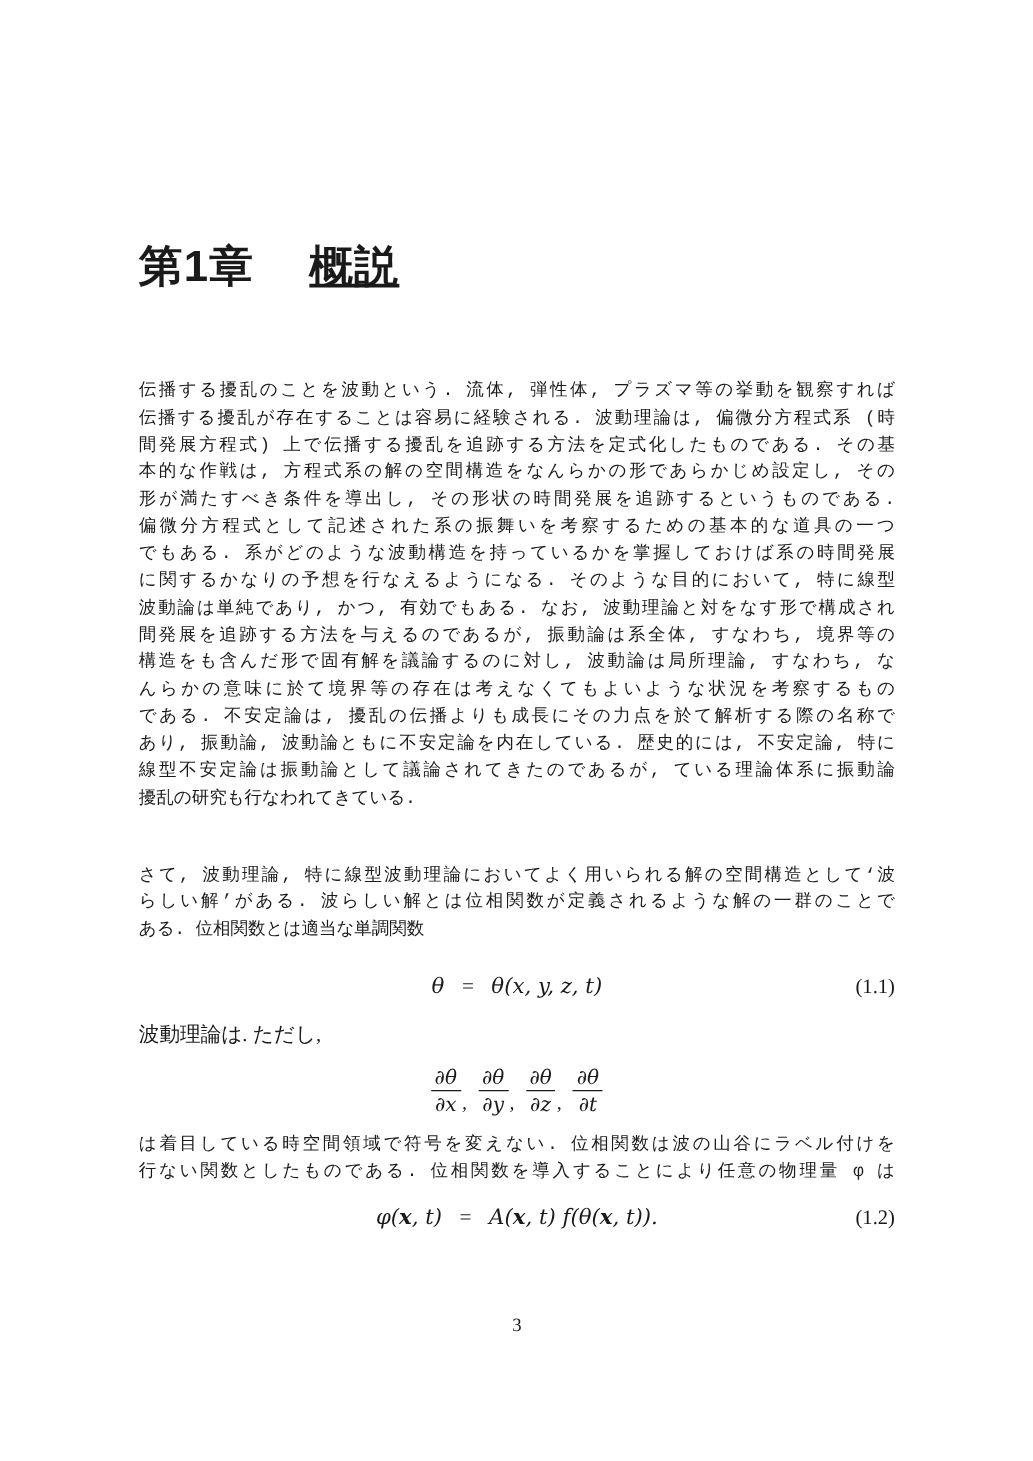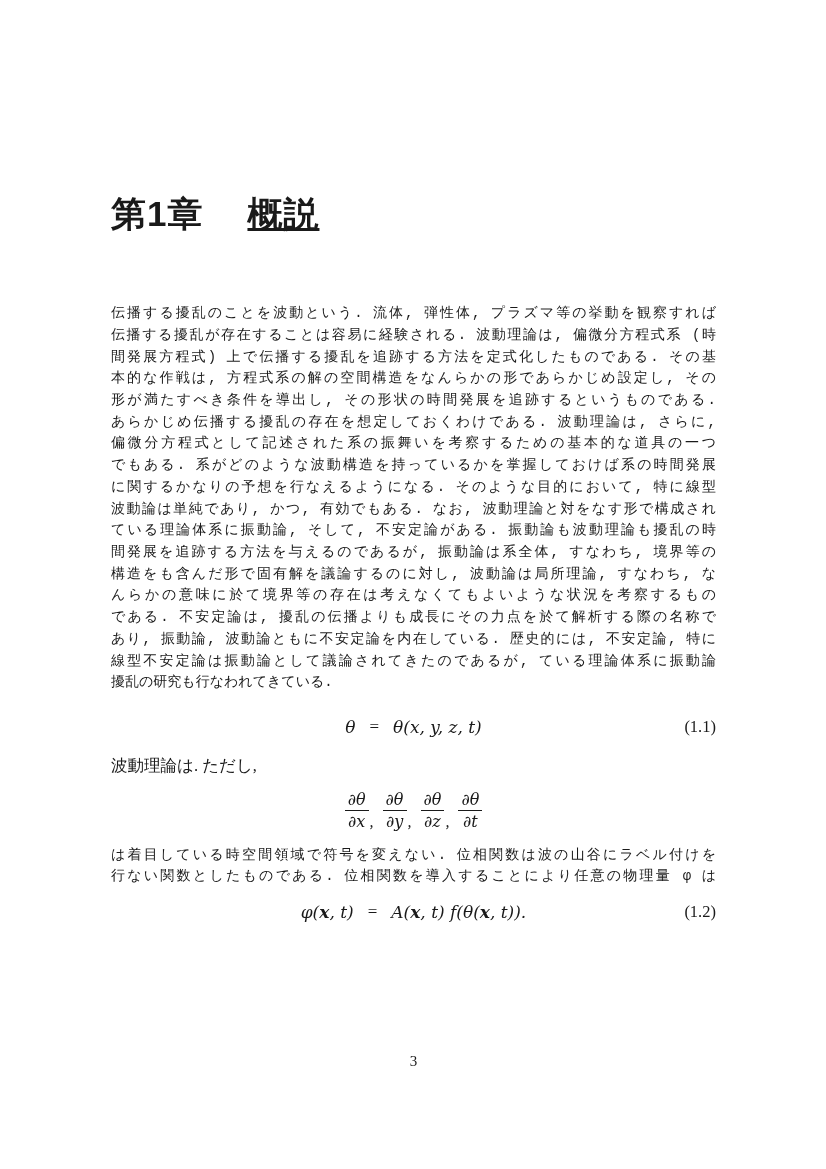--- a/index.html
+++ b/index.html
@@ -90,35 +90,38 @@
 <div class="content">
 
   <h1 class="chapter-title"><span>第1章</span><span class="chapter-name">概説</span></h1>
 
   <div class="para" id="para1">
     <div class="line j">伝播する擾乱のことを波動という. 流体, 弾性体, プラズマ等の挙動を観察すれば</div>
     <div class="line j">伝播する擾乱が存在することは容易に経験される. 波動理論は, 偏微分方程式系 (時</div>
     <div class="line j">間発展方程式) 上で伝播する擾乱を追跡する方法を定式化したものである. その基</div>
     <div class="line j">本的な作戦は, 方程式系の解の空間構造をなんらかの形であらかじめ設定し, その</div>
     <div class="line j">形が満たすべき条件を導出し, その形状の時間発展を追跡するというものである.</div>
-    <div class="line j">あらかじめ伝播する擾乱の存在を想定しておくわけである. 波動理論は, さらに,</div>
     <div class="line j">偏微分方程式として記述された系の振舞いを考察するための基本的な道具の一つ</div>
     <div class="line j">でもある. 系がどのような波動構造を持っているかを掌握しておけば系の時間発展</div>
     <div class="line j">に関するかなりの予想を行なえるようになる. そのような目的において, 特に線型</div>
     <div class="line j">波動論は単純であり, かつ, 有効でもある. なお, 波動理論と対をなす形で構成され</div>
-    <div class="line j">ている理論体系に振動論, そして, 不安定論がある. 振動論も波動理論も擾乱の時</div>
     <div class="line j">間発展を追跡する方法を与えるのであるが, 振動論は系全体, すなわち, 境界等の</div>
     <div class="line j">構造をも含んだ形で固有解を議論するのに対し, 波動論は局所理論, すなわち, な</div>
     <div class="line j">んらかの意味に於て境界等の存在は考えなくてもよいような状況を考察するもの</div>
     <div class="line j">である. 不安定論は, 擾乱の伝播よりも成長にその力点を於て解析する際の名称で</div>
     <div class="line j">あり, 振動論, 波動論ともに不安定論を内在している. 歴史的には, 不安定論, 特に</div>
     <div class="line j">線型不安定論は振動論として議論されてきたのであるが, ている理論体系に振動論</div>
     <div class="line n">擾乱の研究も行なわれてきている.</div>
   </div>
 
+  <div class="para" id="para2">
+    <div class="line j">さて, 波動理論, 特に線型波動理論においてよく用いられる解の空間構造として‘波</div>
+    <div class="line j">らしい解’がある. 波らしい解とは位相関数が定義されるような解の一群のことで</div>
+    <div class="line n">ある. 位相関数とは適当な単調関数</div>
+  </div>
 
   <div class="eqrow" id="eq1">
     <span class="math">θ</span>
       <span class="rel">=</span>
       <span class="math">θ(x, y, z, t)</span>
     <span class="eqnum">(1.1)</span>
   </div>
 
   <div class="interline">波動理論は. ただし,</div>
 

